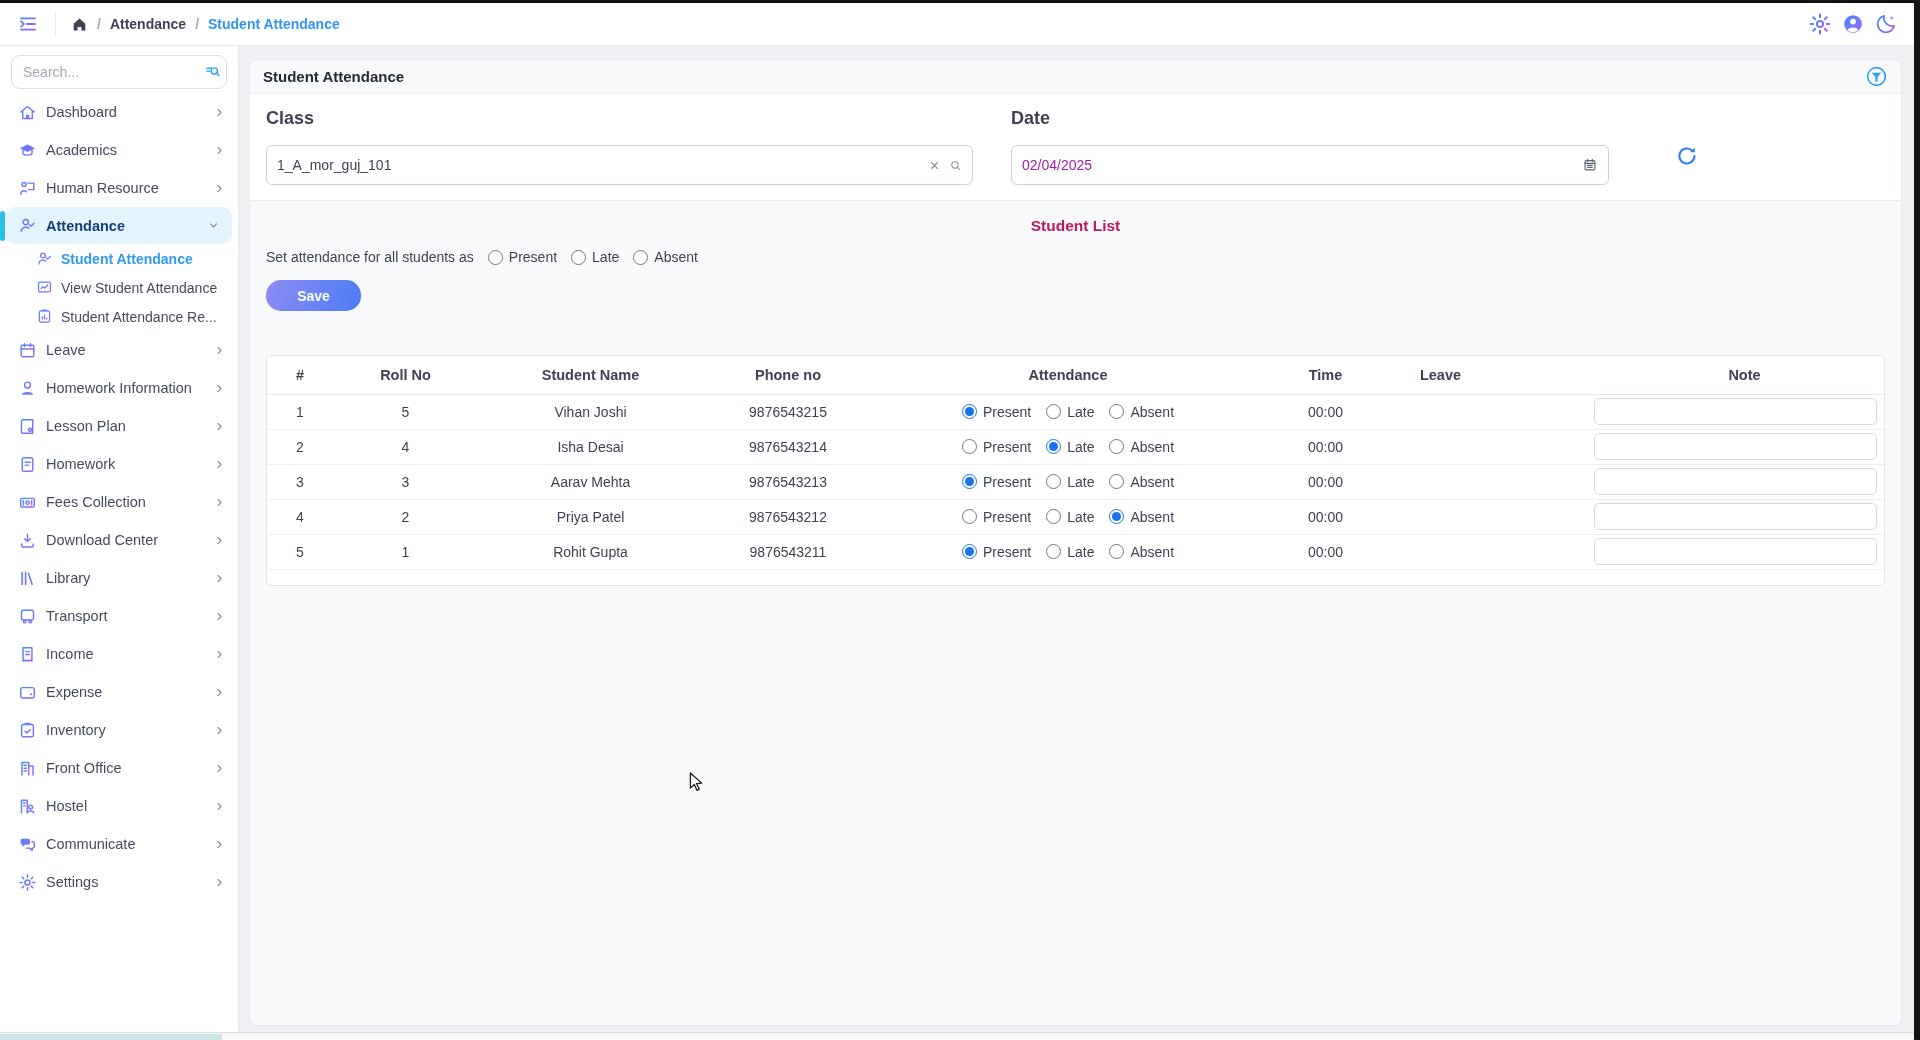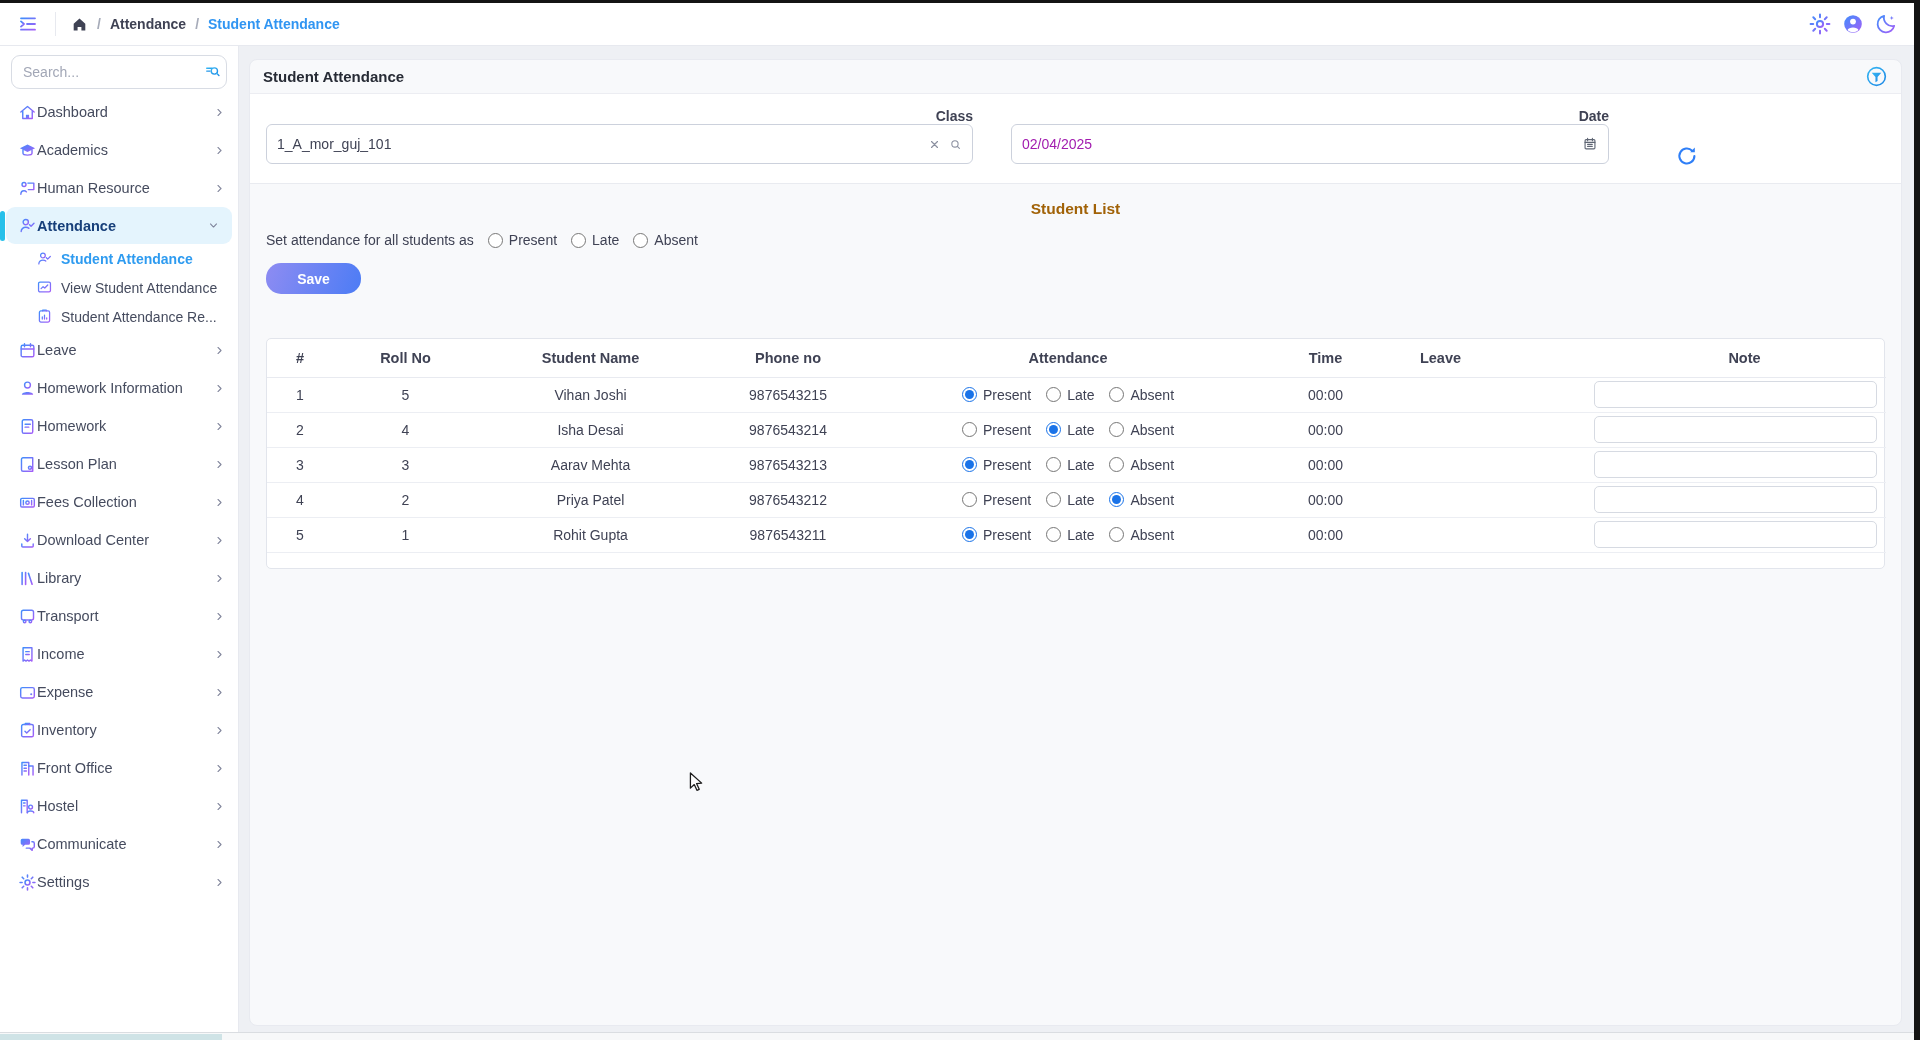--- a/index.html
+++ b/index.html
@@ -23,51 +23,51 @@
   .crumb-page{color:#3095f2;font-weight:600;cursor:pointer}
   .topbar-right{margin-left:auto;display:flex;align-items:center;gap:9px}
   .topbar-right .icon-btn{width:24px;height:24px}
 
   
   .sidebar{position:absolute;top:46px;left:0;width:239px;height:986px;background:#fff;border-right:1px solid #e7e9ef;padding-top:9px;z-index:10;overflow:hidden}
   .search-wrap{margin:0 11px 4px;height:34px;border:1px solid #d8dce4;border-radius:9px;display:flex;align-items:center;padding:0 11px;background:#fff}
   .search-wrap input{border:none;outline:none;flex:1;font-size:14px;color:#3f4254;background:transparent;font-family:inherit}
   .search-wrap input::placeholder{color:#a2a7b6}
   .search-icon{width:18px;height:18px;flex:0 0 18px;cursor:pointer}
-  .nav-item{height:38px;display:flex;align-items:center;padding:0 12px 0 18px;font-size:14.5px;cursor:pointer;position:relative}
+  .nav-item{height:38px;display:flex;align-items:center;gap:9px;padding:0 12px 0 18px;font-size:14.5px;cursor:pointer;position:relative}
   .nav-icon{width:19px;height:19px;flex:0 0 19px}
   .nav-label{white-space:nowrap;overflow:hidden;text-overflow:ellipsis;color:#454b5e}
   .nav-chevron{margin-left:auto;width:13px;height:13px;flex:0 0 13px}
   .nav-item.active{background:#e4f4fd;margin:0 6px;border-radius:9px;padding-left:12px;height:37px}
   .nav-item.active .nav-label{color:#173f7a;font-weight:700}
   .active-bar{position:absolute;left:-6px;top:50%;transform:translateY(-50%);width:5px;height:30px;border-radius:4px;background:#27c0ea}
   .nav-sub .nav-item{height:29px;padding-left:36px;font-size:14px;gap:8px}
   .nav-sub .nav-icon{width:17px;height:17px;flex:0 0 17px}
   .nav-sub .nav-item.sub-active .nav-label{color:#2e9bf0;font-weight:700}
 
   
   .main{position:absolute;left:239px;top:46px;width:1675px;height:986px;background:#eef0f4}
   .card{position:absolute;left:10px;top:13px;width:1653px;bottom:6px;background:#f8f9fb;border:1px solid #e8eaf0;border-radius:8px;overflow:hidden}
   .card-header{height:34px;display:flex;align-items:center;padding:0 13px;border-bottom:1px solid #ecedf2}
   .card-title{font-size:15px;font-weight:700;color:#272b35}
   .filter-btn{margin-left:auto;width:23px;height:23px}
   .filter-panel{background:#fff;border-bottom:1px solid #e9ebf0;padding:14px 16px 15px;display:flex;align-items:flex-start}
   .fblock{display:flex;flex-direction:column}
   .fblock-class{width:707px}
   .fblock-date{width:598px;margin-left:38px}
-  .flabel{text-align:right;font-size:14px;font-weight:700;color:#3f4254;margin-bottom:0}
+  .flabel{text-align:left;font-size:18px;font-weight:700;color:#3f4254;margin-bottom:16px}
   .fcontrol{height:40px;border:1px solid #ccd1dc;border-radius:6px;background:#fff;display:flex;align-items:center;padding:0 10px;font-size:14px;color:#3f4254}
   .fcontrol .val{flex:1}
   .fcontrol input{border:none;outline:none;flex:1;font-size:14px;color:#a21caf;background:transparent;font-family:inherit}
   .mini-icon{width:13px;height:13px;flex:0 0 13px;margin-left:8px;cursor:pointer}
   .cal-icon{width:16px;height:16px;flex:0 0 16px;cursor:pointer}
   .refresh-btn{width:24px;height:24px;margin-left:66px;margin-top:36px}
 
   .content{padding:0 16px}
-  .list-heading{text-align:center;font-size:15.5px;font-weight:700;color:#a16207;margin-top:16px}
+  .list-heading{text-align:center;font-size:15.5px;font-weight:700;color:#be185d;margin-top:16px}
   .setall-row{display:flex;align-items:center;gap:14px;margin-top:14px;font-size:14px}
   .radio-opt{display:flex;align-items:center;gap:6px;cursor:pointer}
   input[type=radio]{width:15px;height:15px;accent-color:#1a73e8;margin:0;cursor:pointer}
   .save-btn{margin-top:15px;width:95px;height:31px;border:none;border-radius:15px;background:linear-gradient(110deg,#8e8cf2,#4c7cf5);color:#fff;font-size:14px;font-weight:600;cursor:pointer;display:block;font-family:inherit}
 
   .table-wrap{margin-top:44px;background:#fff;border:1px solid #e2e5ec;border-radius:5px;padding-bottom:15px}
   table{width:100%;border-collapse:collapse;table-layout:fixed;font-size:14px}
   thead th{height:38px;font-weight:700;font-size:14.5px;color:#3f4254;border-bottom:1px solid #e8eaf0;text-align:center}
   thead th.th-note{padding-left:110px}
   tbody td{height:35px;border-bottom:1px solid #eceef3;text-align:center;color:#3f4254}
@@ -275,40 +275,40 @@
         <span class="nav-label">Homework Information</span>
         <span class="nav-chevron icon-holder">
           <svg viewBox="0 0 24 24" fill="none" stroke="#7e8299" stroke-width="2" stroke-linecap="round" stroke-linejoin="round">
             <path d="M9.2 6.4 14.8 12l-5.6 5.6"></path>
           </svg>
         </span>
       </div>
       <div class="nav-item">
         <span class="nav-icon icon-holder">
           <svg viewBox="0 0 24 24" fill="none" stroke="url(#gBP)" stroke-width="1.8" stroke-linecap="round" stroke-linejoin="round">
-            <rect x="5.4" y="3.4" width="13.2" height="17.2" rx="2"></rect>
-            <path d="M9 9.2h6.6M9 12.8h4.6"></path>
-          </svg>
-        </span>
-        <span class="nav-label">Homework</span>
-        <span class="nav-chevron icon-holder">
-          <svg viewBox="0 0 24 24" fill="none" stroke="#7e8299" stroke-width="2" stroke-linecap="round" stroke-linejoin="round">
-            <path d="M9.2 6.4 14.8 12l-5.6 5.6"></path>
-          </svg>
-        </span>
-      </div>
-      <div class="nav-item">
-        <span class="nav-icon icon-holder">
-          <svg viewBox="0 0 24 24" fill="none" stroke="url(#gBP)" stroke-width="1.8" stroke-linecap="round" stroke-linejoin="round">
             <path d="M6.3 20.5a1.9 1.9 0 0 1-1.9-1.9V5.4a1.9 1.9 0 0 1 1.9-1.9h12.3v17z"></path>
             <circle cx="15.2" cy="16.1" r="2.9" fill="url(#gBP)" stroke="none"></circle>
             <path d="M14.4 14.9l2.2 1.2-2.2 1.2z" fill="#fff" stroke="none"></path>
           </svg>
         </span>
         <span class="nav-label">Lesson Plan</span>
+        <span class="nav-chevron icon-holder">
+          <svg viewBox="0 0 24 24" fill="none" stroke="#7e8299" stroke-width="2" stroke-linecap="round" stroke-linejoin="round">
+            <path d="M9.2 6.4 14.8 12l-5.6 5.6"></path>
+          </svg>
+        </span>
+      </div>
+      <div class="nav-item">
+        <span class="nav-icon icon-holder">
+          <svg viewBox="0 0 24 24" fill="none" stroke="url(#gBP)" stroke-width="1.8" stroke-linecap="round" stroke-linejoin="round">
+            <rect x="5.4" y="3.4" width="13.2" height="17.2" rx="2"></rect>
+            <path d="M9 9.2h6.6M9 12.8h4.6"></path>
+          </svg>
+        </span>
+        <span class="nav-label">Homework</span>
         <span class="nav-chevron icon-holder">
           <svg viewBox="0 0 24 24" fill="none" stroke="#7e8299" stroke-width="2" stroke-linecap="round" stroke-linejoin="round">
             <path d="M9.2 6.4 14.8 12l-5.6 5.6"></path>
           </svg>
         </span>
       </div>
       <div class="nav-item">
         <span class="nav-icon icon-holder">
           <svg viewBox="0 0 24 24" fill="none" stroke="url(#gBP)" stroke-width="1.8" stroke-linecap="round" stroke-linejoin="round">
             <rect x="3.4" y="6.8" width="17.2" height="10.8" rx="1.6"></rect>

